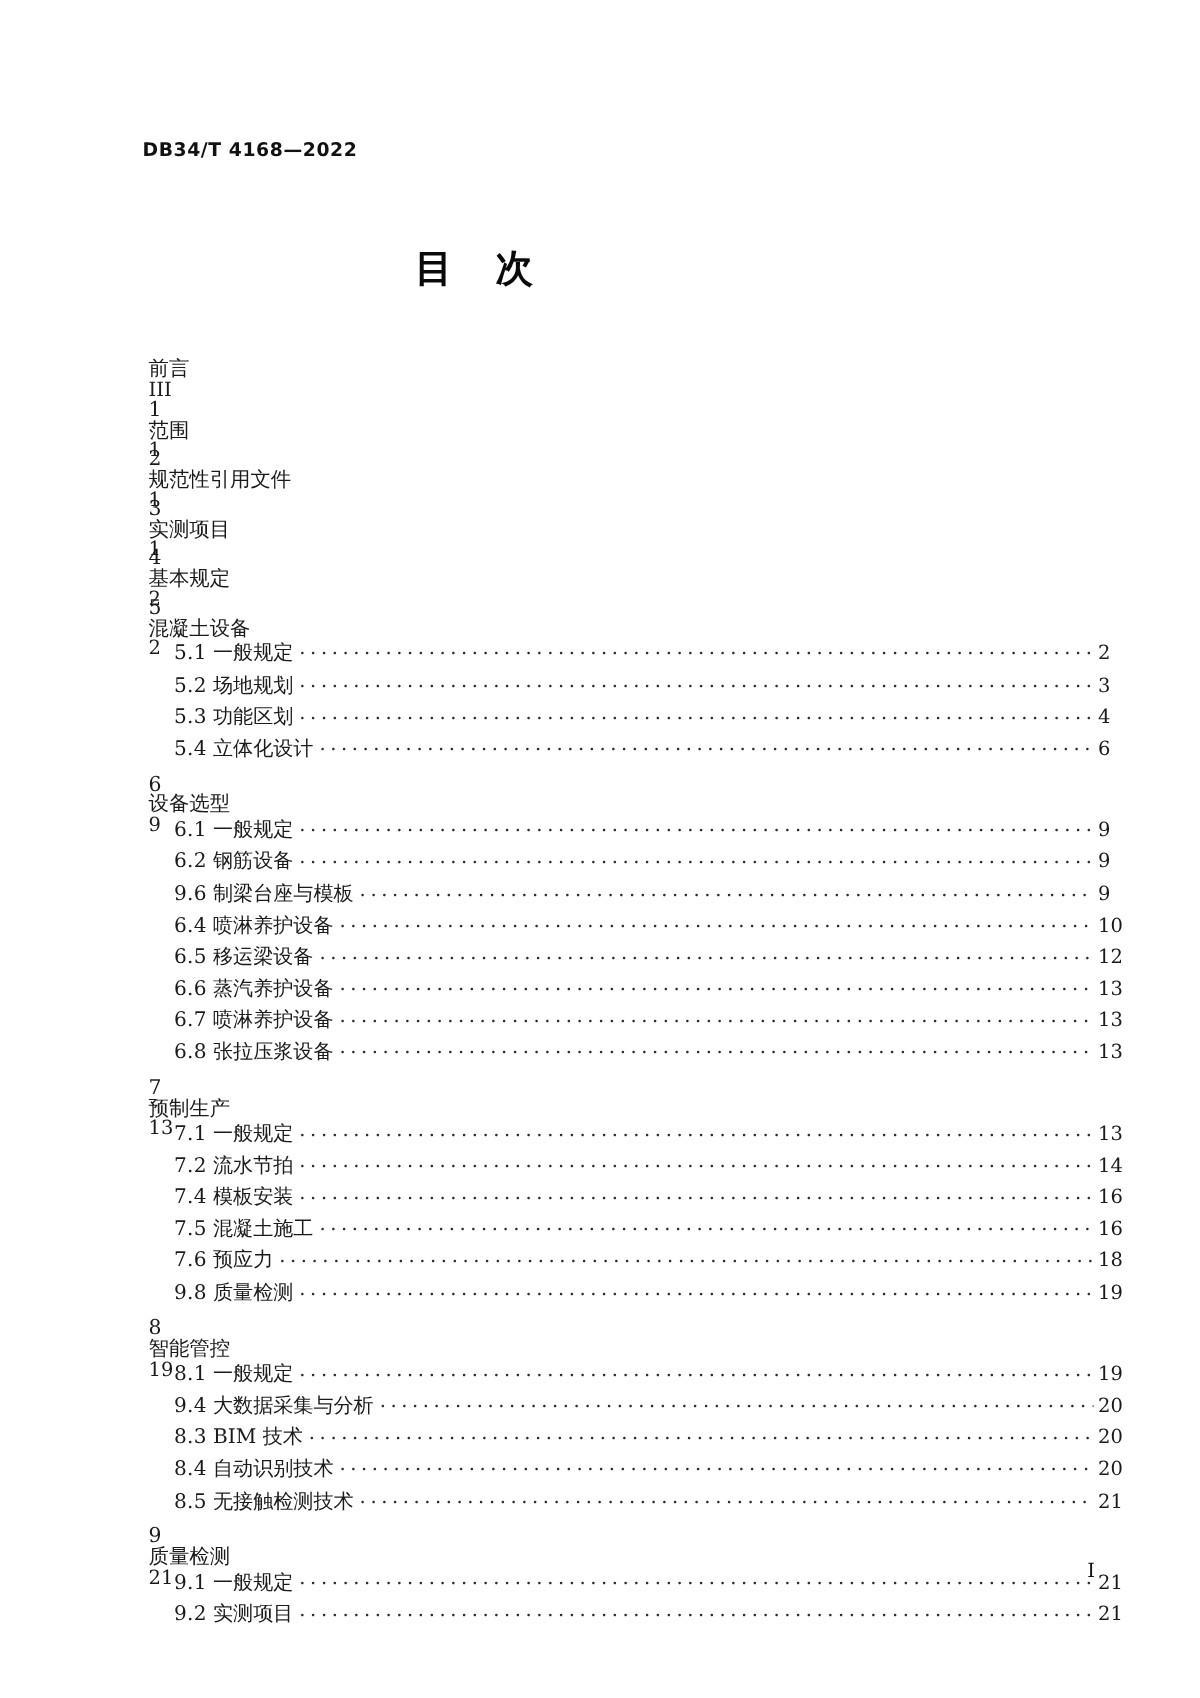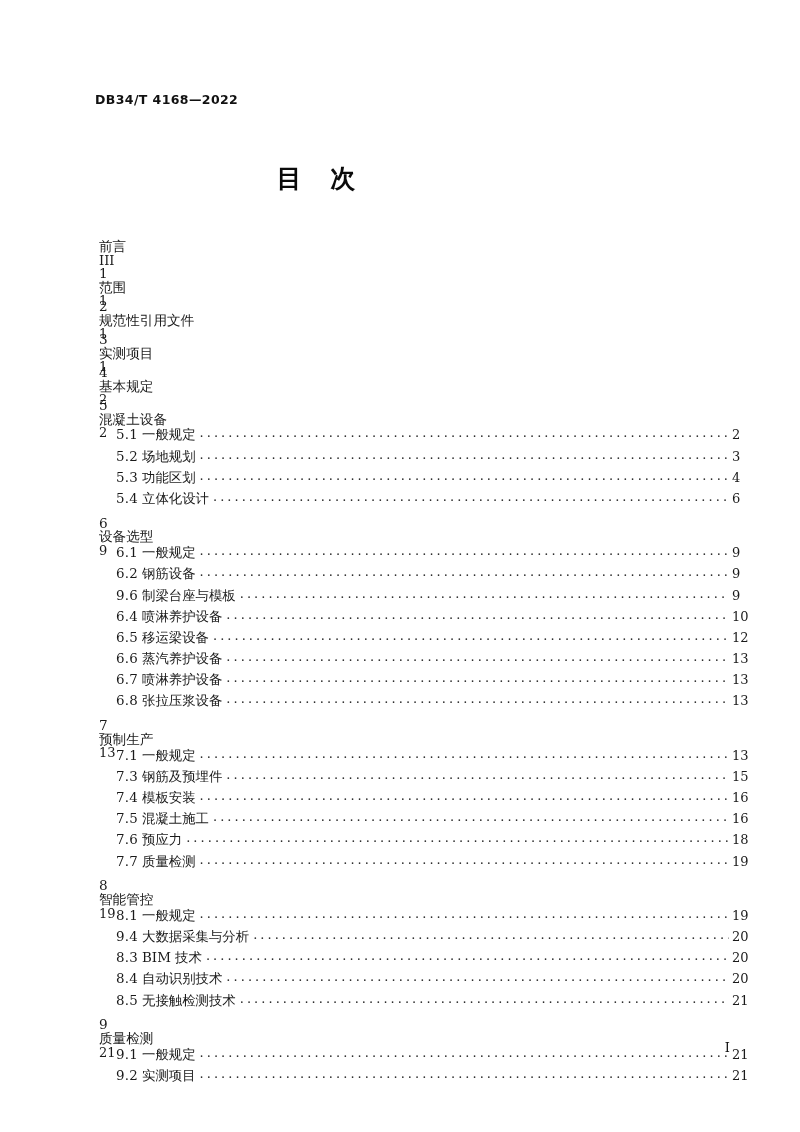--- a/index.html
+++ b/index.html
@@ -274,45 +274,45 @@
         <span class="leader"></span>
         <span class="pageno">13</span>
       </div>
       <div class="toc-row lvl2">
         <span class="num">7.1</span>
         <span class="label">一般规定</span>
         <span class="leader"></span>
         <span class="pageno">13</span>
       </div>
       <div class="toc-row lvl2">
-        <span class="num">7.3</span>
-        <span class="label">钢筋及预埋件</span>
-        <span class="leader"></span>
-        <span class="pageno">15</span>
+        <span class="num">7.2</span>
+        <span class="label">流水节拍</span>
+        <span class="leader"></span>
+        <span class="pageno">14</span>
       </div>
       <div class="toc-row lvl2">
         <span class="num">7.4</span>
         <span class="label">模板安装</span>
         <span class="leader"></span>
         <span class="pageno">16</span>
       </div>
       <div class="toc-row lvl2">
         <span class="num">7.5</span>
         <span class="label">混凝土施工</span>
         <span class="leader"></span>
         <span class="pageno">16</span>
       </div>
       <div class="toc-row lvl2">
         <span class="num">7.6</span>
         <span class="label">预应力</span>
         <span class="leader"></span>
         <span class="pageno">18</span>
       </div>
       <div class="toc-row lvl2">
-        <span class="num">7.7</span>
+        <span class="num">9.8</span>
         <span class="label">质量检测</span>
         <span class="leader"></span>
         <span class="pageno">19</span>
       </div>
       <div class="toc-row lvl1">
         <span class="num">8</span>
         <span class="label">智能管控</span>
         <span class="leader"></span>
         <span class="pageno">19</span>
       </div>

